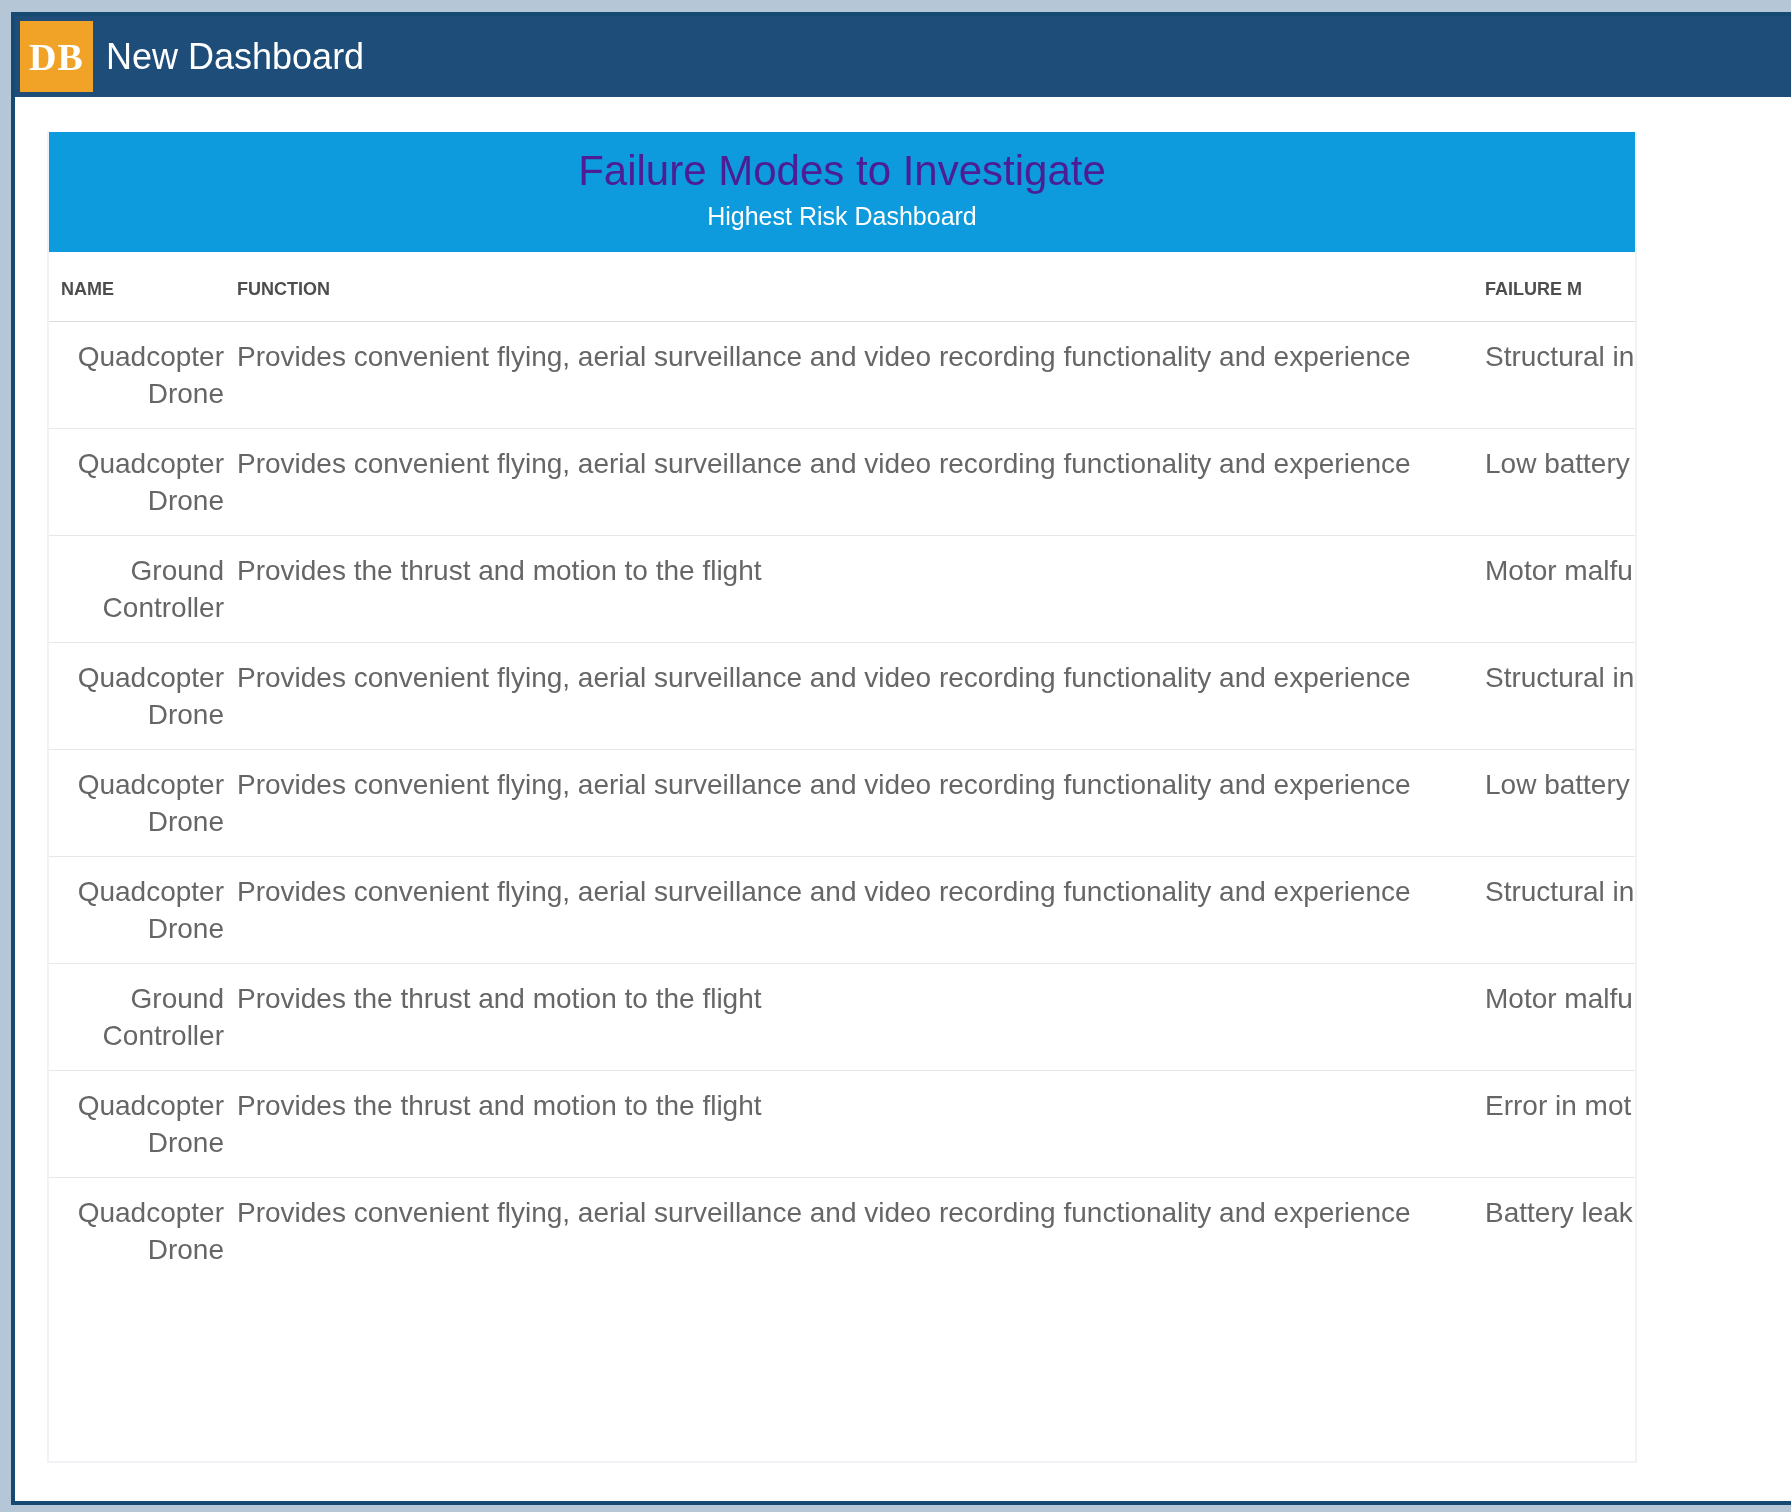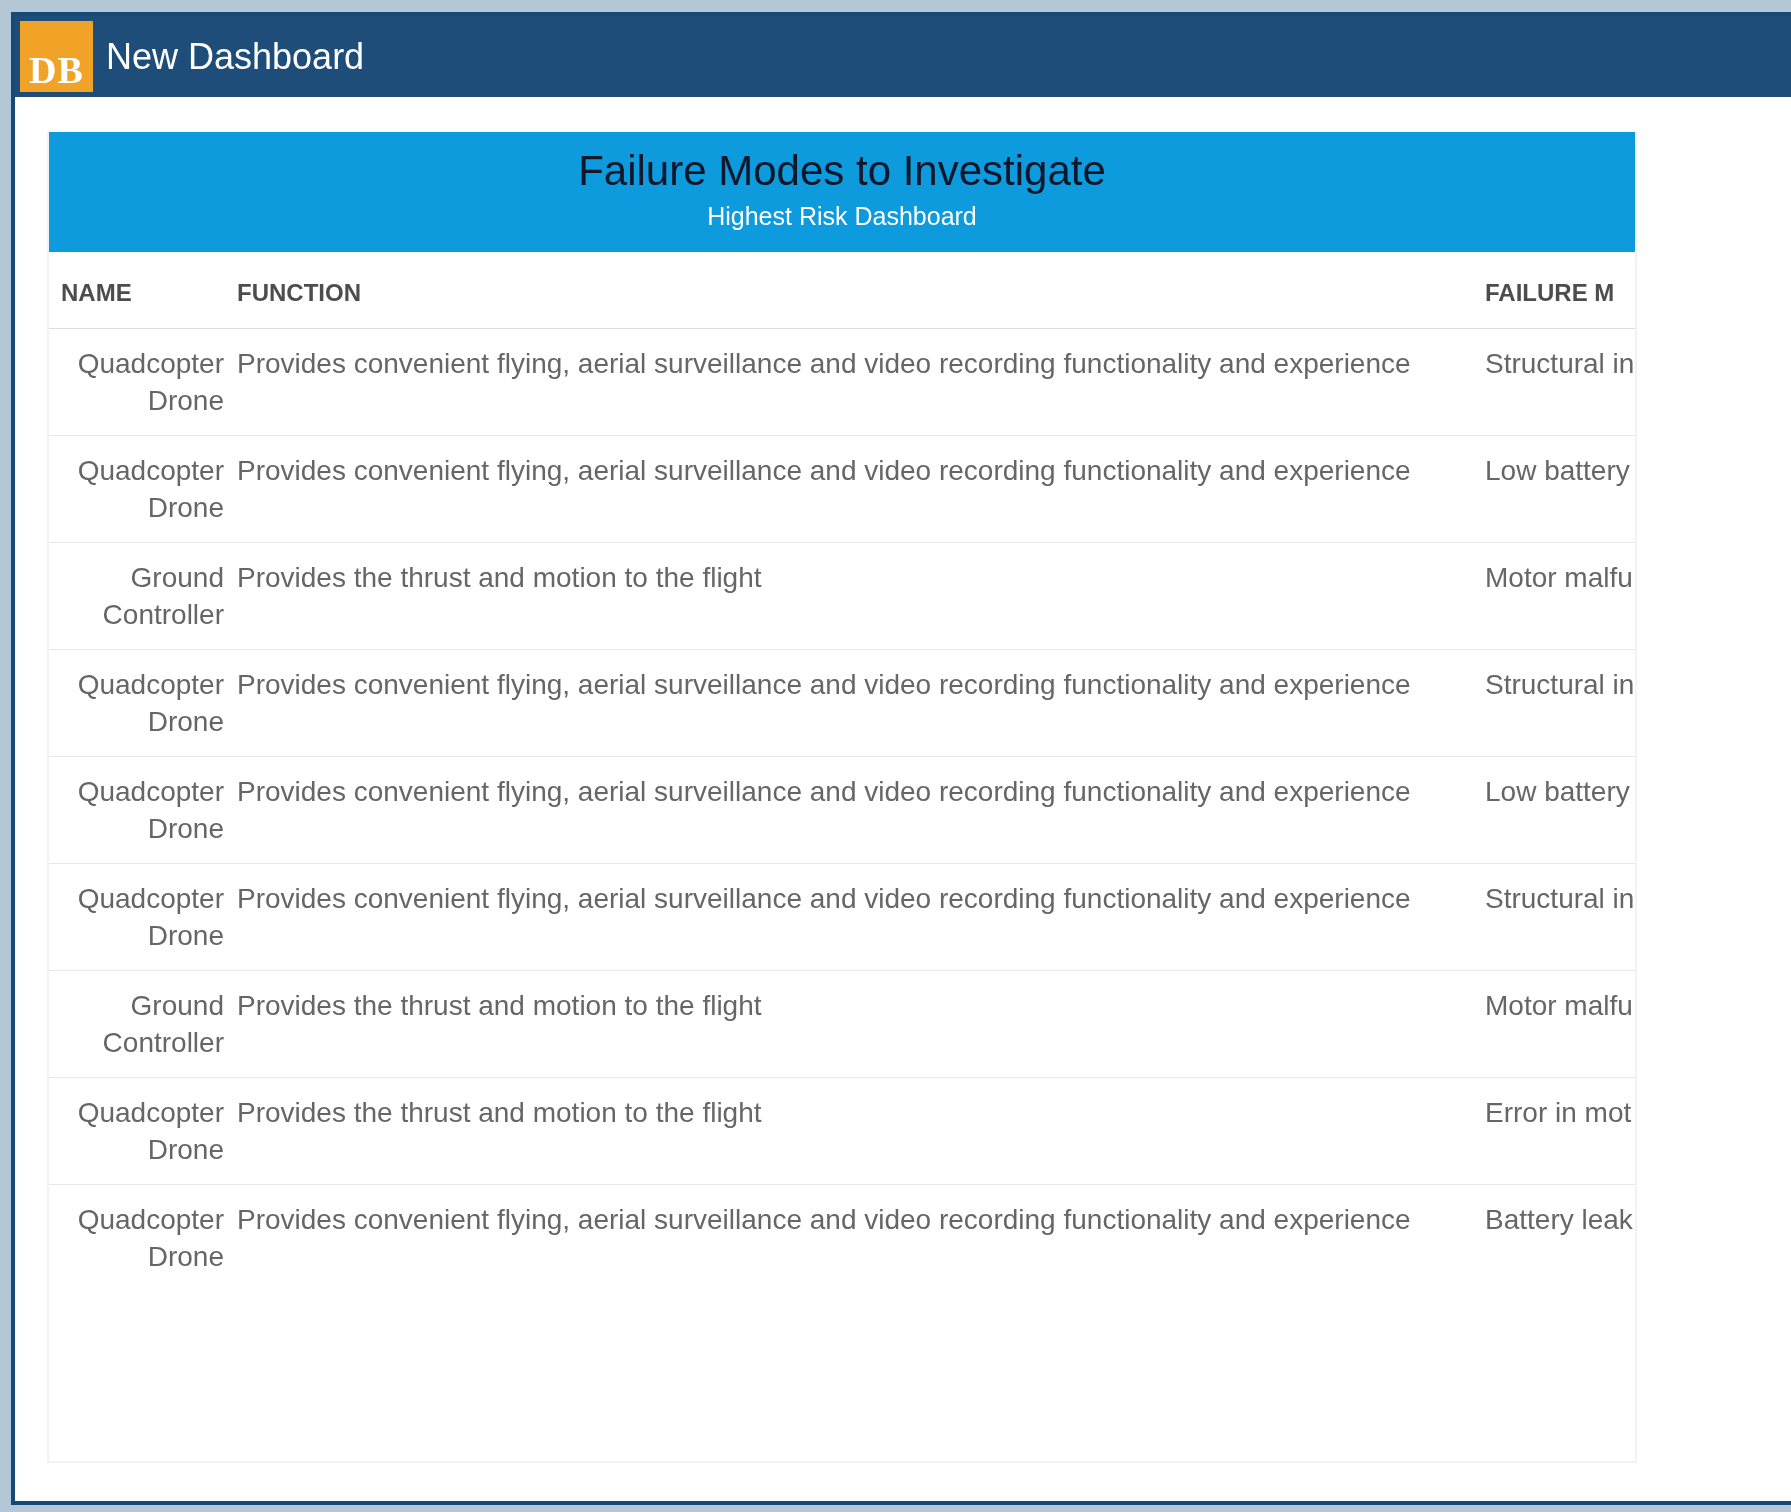--- a/index.html
+++ b/index.html
@@ -27,21 +27,21 @@
     padding-left:5px;
   }
   .logo {
     width:73px; height:71px;
     background:#f1a328;
     color:#ffffff;
     font-family:"Liberation Serif", serif;
     font-weight:bold;
     font-size:38px;
     display:flex;
-    align-items:flex-end;
+    align-items:center;
     justify-content:center;
     letter-spacing:1px;
     flex:0 0 auto;
   }
   .app-title {
     color:#ffffff;
     font-size:36px;
     margin-left:13px;
     white-space:nowrap;
   }
@@ -57,21 +57,21 @@
     overflow:hidden;
   }
   .card-header {
     height:120px;
     background:#0d9bdd;
     text-align:center;
     overflow:hidden;
   }
   .card-title {
     margin-top:13px;
-    color:#0f172a;
+    color:#4c1d95;
     font-size:42px;
     font-weight:300;
     line-height:52px;
   }
   .card-subtitle {
     color:#ffffff;
     font-size:25px;
     font-weight:400;
     line-height:38px;
   }
@@ -83,21 +83,21 @@
   table {
     width:1943px;
     table-layout:fixed;
     border-collapse:collapse;
   }
   col.c-name    { width:175px; }
   col.c-func    { width:1248px; }
   col.c-failure { width:520px; }
   th {
     text-align:left;
-    font-size:24px;
+    font-size:18px;
     font-weight:bold;
     color:#4d4d4d;
     padding:27px 0 21px 13px;
     border-bottom:1px solid #dcdcdc;
     white-space:nowrap;
     margin-left:44px;
   }
   th:first-child { padding-left:12px; }
   td {
     font-size:28px;

